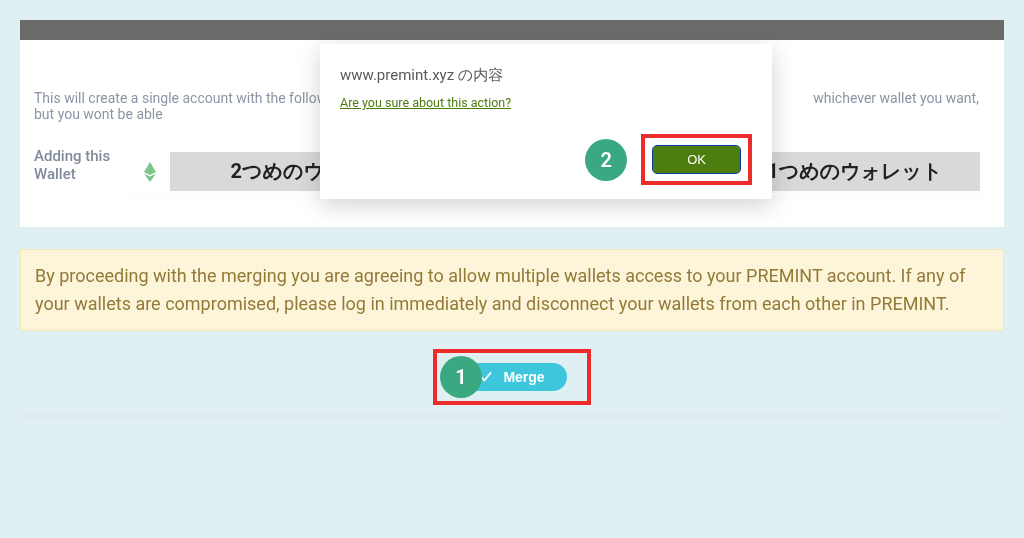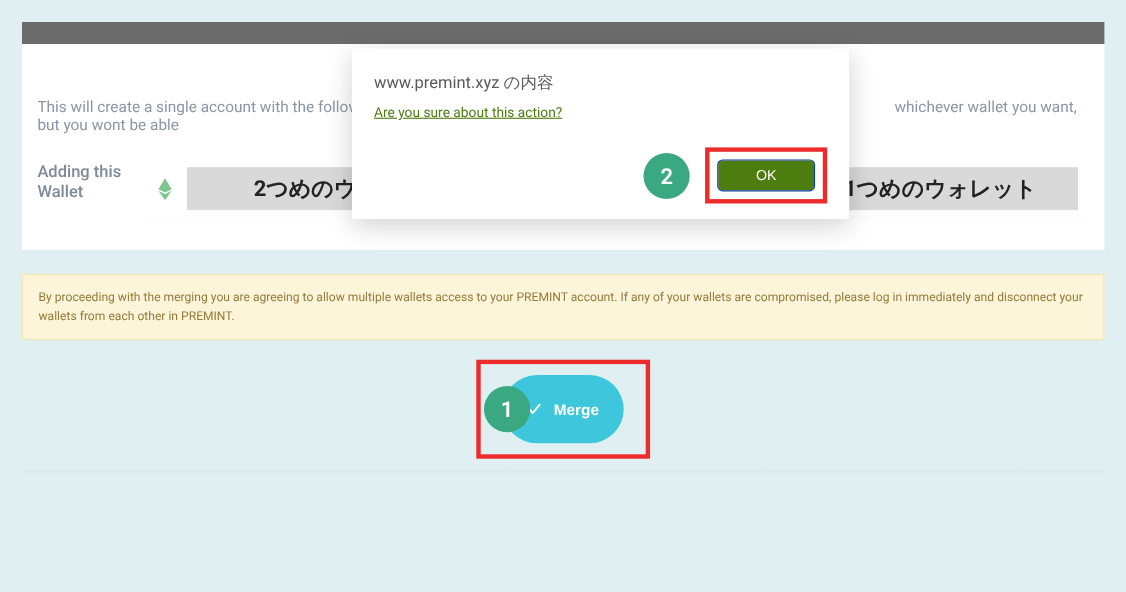--- a/index.html
+++ b/index.html
@@ -77,35 +77,35 @@
       padding: 0 6px;
       margin-top: 30px;
     }
     .bottom-area {
       padding: 22px 0 10px 0;
     }
     .warning-banner {
       background: #fdf5d9;
       border: 1px solid #f3e7b3;
       color: #937a38;
-      font-size: 11px;
+      font-size: 18px;
       padding: 12px 14px;
       line-height: 1.55;
     }
     .merge-row {
       display: flex;
       justify-content: center;
       margin-top: 18px;
     }
     .merge-btn {
       background: #3ec7dc;
       color: #fff;
       border: none;
       border-radius: 999px;
-      padding: 23px 22px;
+      padding: 6px 22px;
       font-size: 14px;
       font-weight: 600;
       display: inline-flex;
       align-items: center;
       gap: 10px;
       cursor: pointer;
     }
     .check-icon {
       width: 14px;
       height: 14px;

